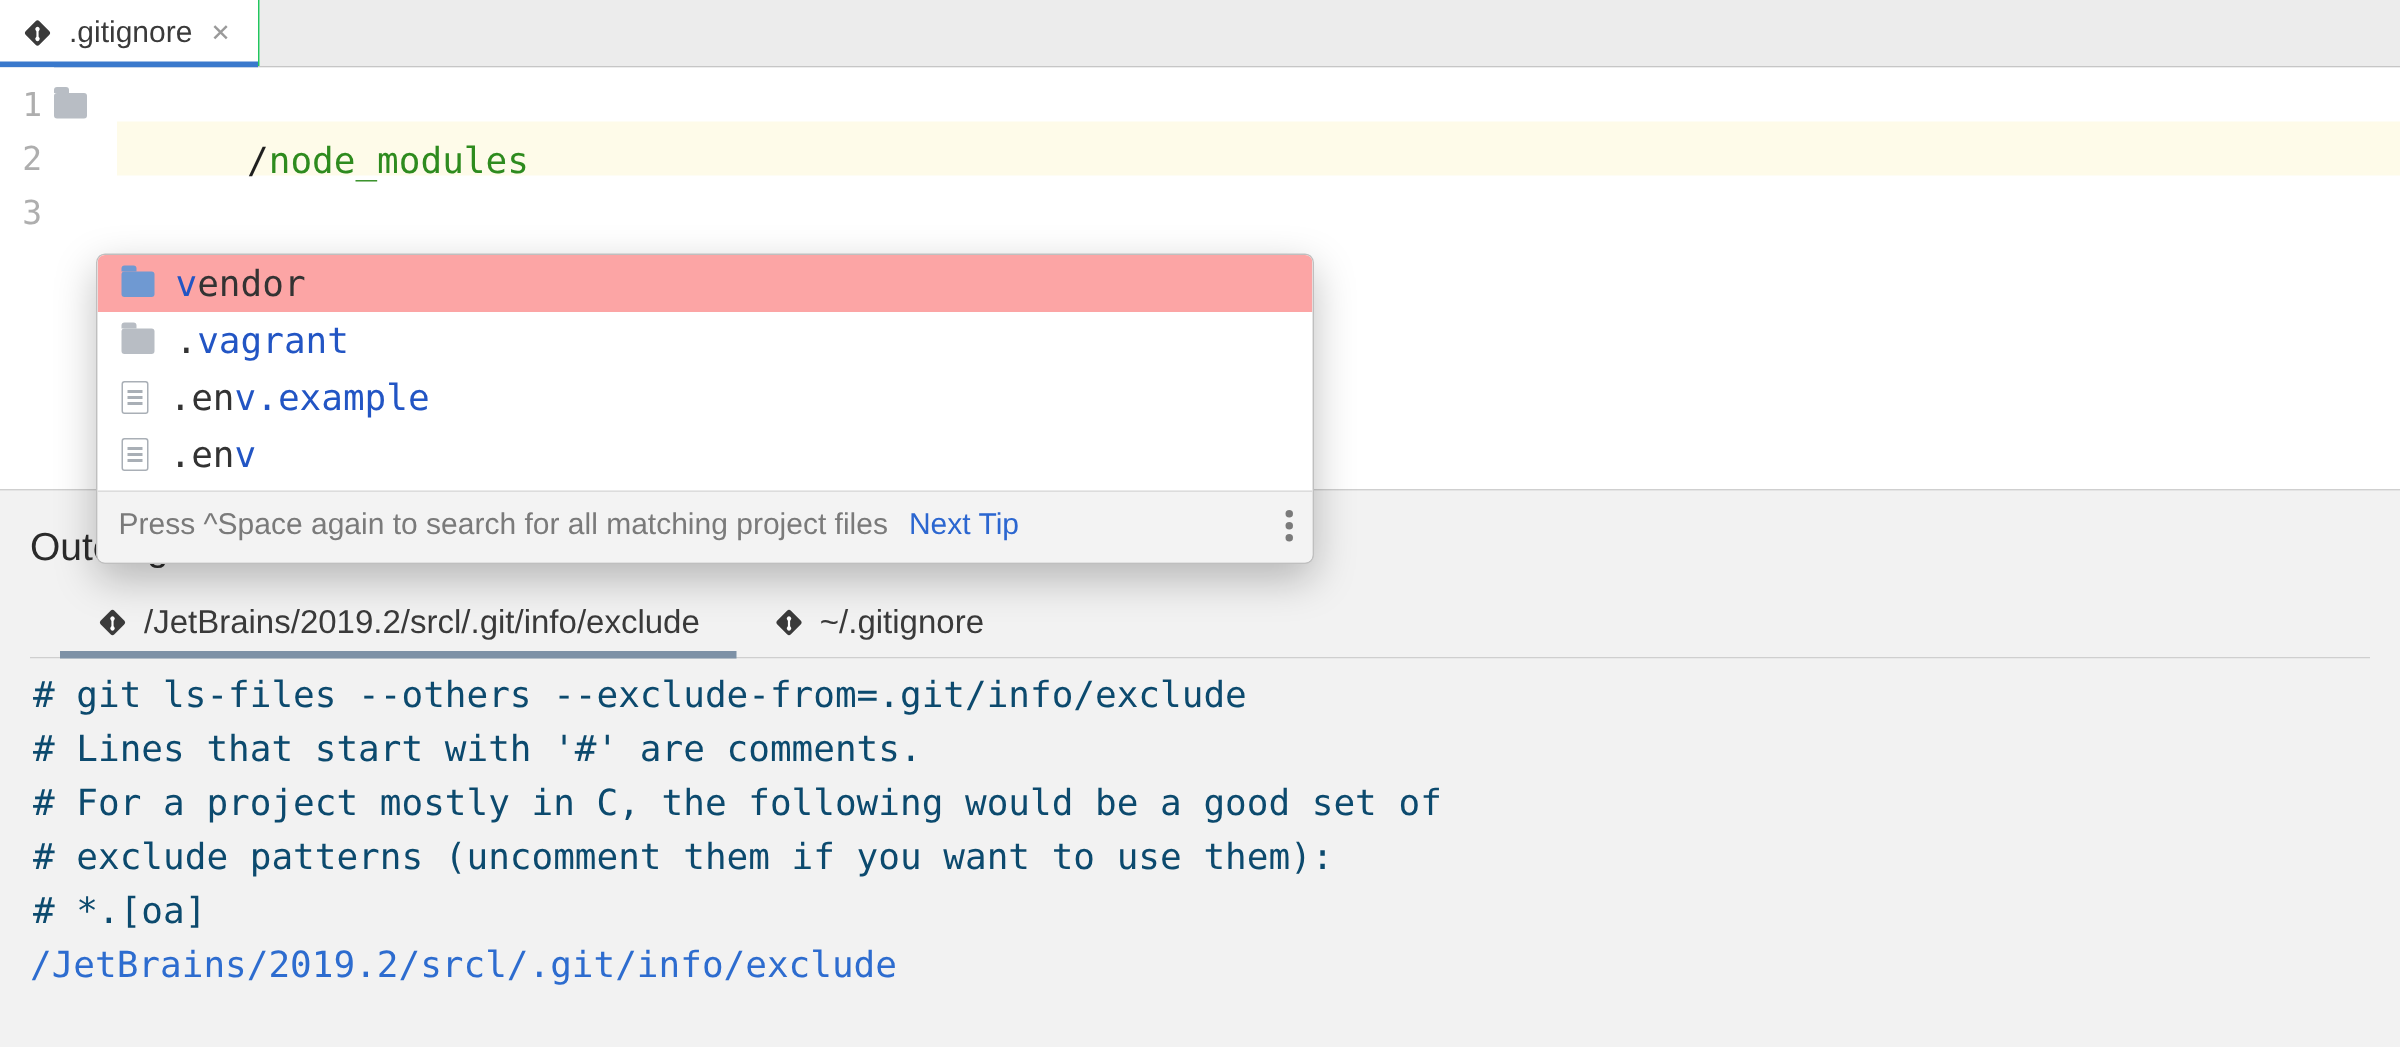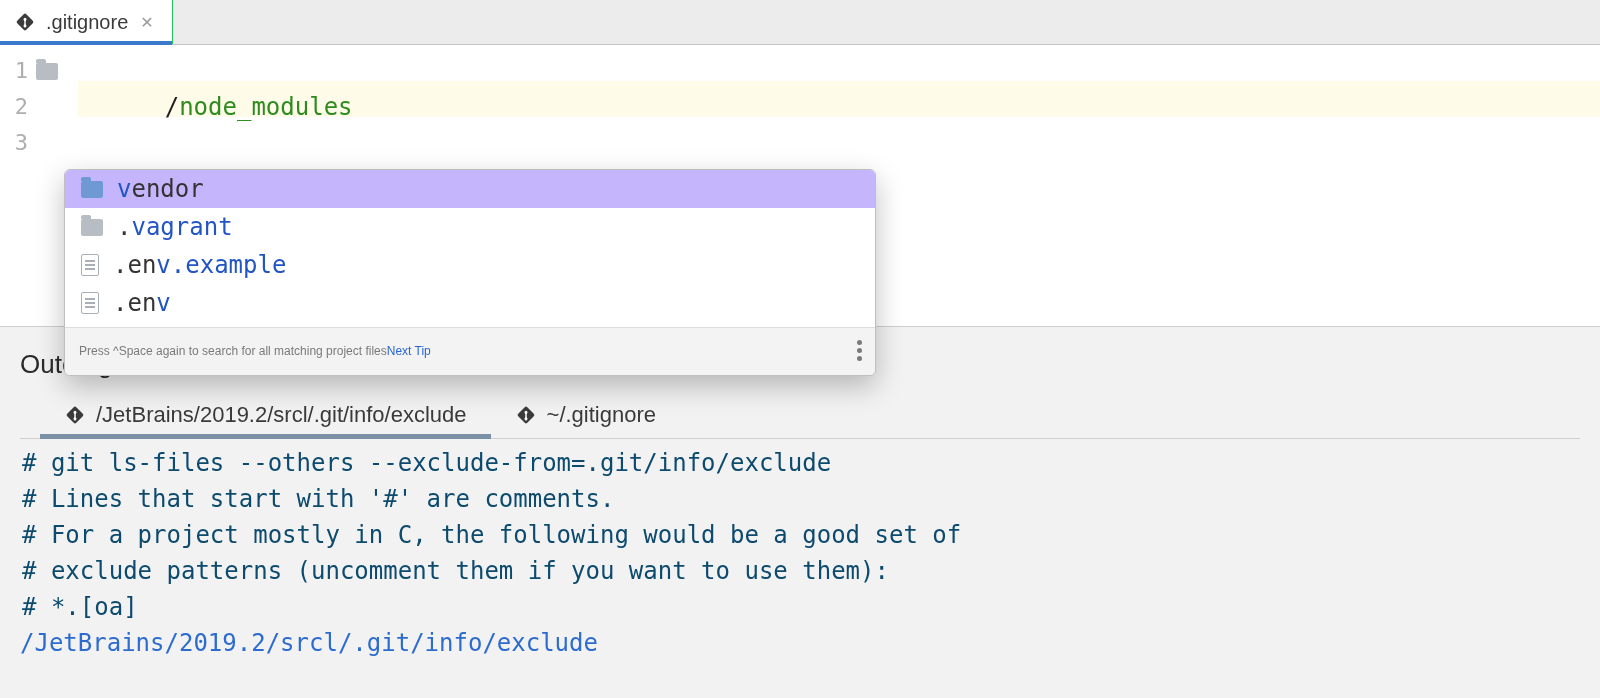--- a/index.html
+++ b/index.html
@@ -126,42 +126,43 @@
     background: #fff;
   }
   .popup-item {
     display:flex; align-items:center;
     gap:14px;
     padding: 4px 16px;
     font-size: 24px;
     line-height: 30px;
     color:#333;
   }
-  .popup-item.selected { background:#c4b5fd; }
+  .popup-item.selected { background:#fca5a5; }
   .popup-item .match { color:#2255c4; font-weight:400; }
   .file-glyph {
     width: 18px; height: 22px;
     background:#fff;
     border:1.5px solid #a9afb6;
     border-radius:2px;
     position:relative;
     display:inline-block;
   }
   .file-glyph::before {
     content:""; position:absolute;
     left:3px; right:3px; top:5px; height:2px;
     background:#a9afb6;
     box-shadow: 0 4px 0 #a9afb6, 0 8px 0 #a9afb6;
   }
   .popup-footer {
     display:flex; align-items:center;
     padding: 8px 14px 10px 14px;
-    font-size:12px;
+    font-size:20px;
     background:#f3f3f3;
     border-top:1px solid #dcdcdc;
+    gap:14px;
     justify-content:center;
   }
   .popup-footer .hint { color:#7a7a7a; flex:0 0 auto; }
   .popup-footer .next-tip { color:#2b66d0; cursor:pointer; }
   .popup-footer .spacer { flex:1; }
   .kebab {
     width:4px; display:flex; flex-direction:column; gap:3px;
     cursor:pointer; padding:4px;
   }
   .kebab span { width:5px; height:5px; background:#7a7a7a; border-radius:50%; }

